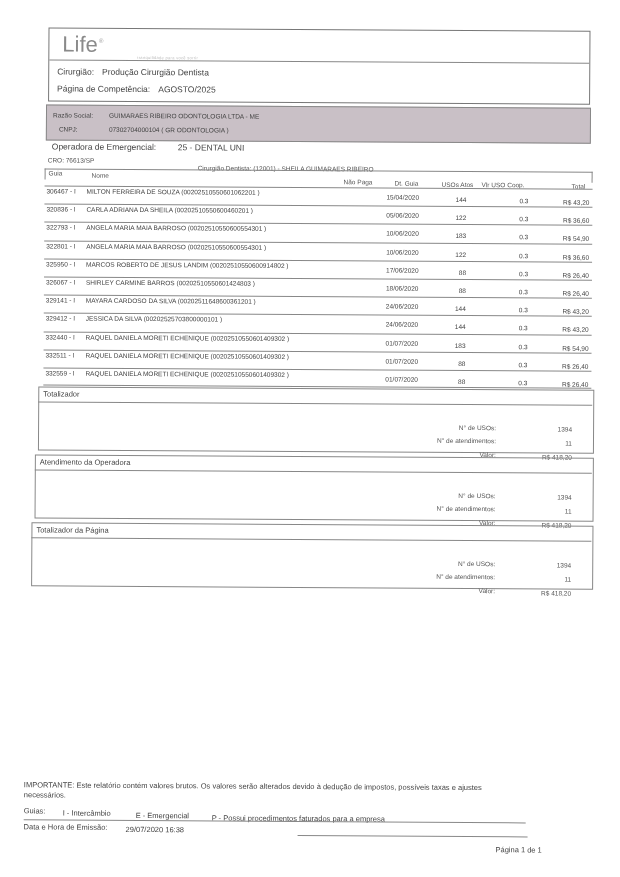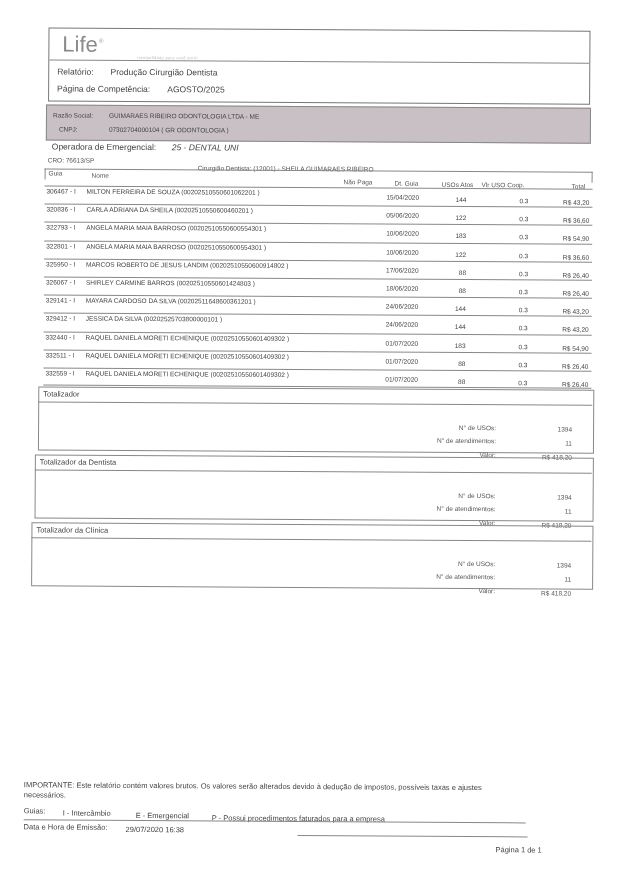--- a/index.html
+++ b/index.html
@@ -13,26 +13,26 @@
   }
   .box { position:absolute; border:1px solid #777; background:#fff; }
   .header-box { left:46px; top:29px; width:540px; height:72px; }
   .logo { position:absolute; left:12px; top:5px; height:24px; display:flex; align-items:flex-end; }
   .logo-odonto { font-family:"DejaVu Serif", serif; font-weight:bold; font-size:23px; color:#f0a07e; letter-spacing:-1px; font-style:italic; }
   .logo-life { font-family:"Liberation Sans", sans-serif; font-size:22px; color:#8a8a8a; margin-left:1px; }
   .logo-reg { font-size:6px; color:#999; align-self:flex-start; margin-left:1px; margin-top:4px; }
   .logo-tag { position:absolute; left:88px; top:26px; font-size:4px; color:#bbb; letter-spacing:0.3px; }
   .header-line { position:absolute; left:0; right:0; top:31px; border-top:1px solid #888; }
   .rep-line { position:absolute; left:8px; font-size:8.5px; color:#444; }
-  .rep-line .val { margin-left:17px; }
+  .rep-line .val { margin-left:8px; }
   .company-band { position:absolute; left:44px; top:106px; width:543px; height:34px; background:#c9c0c6; border:1px solid #888; }
   .band-row { position:absolute; left:6px; font-size:6.5px; color:#444; display:flex; }
   .band-row .lbl { width:56px; }
   .operadora { position:absolute; left:50px; top:143px; font-size:8.5px; color:#444; }
-  .operadora .val { position:absolute; left:120px; top:0; white-space:nowrap; font-size:8.5px;font-style:italic; }
+  .operadora .val { position:absolute; left:126px; top:0; white-space:nowrap; font-size:8.5px; }
   .cro { position:absolute; left:46px; top:158px; font-size:6.5px; color:#555; }
   .dentist { position:absolute; left:196px; top:165px; font-size:6.5px; color:#555; }
   .table-box { position:absolute; left:43px; top:170px; width:546px; height:10px; border-left:1px solid #888; border-top:1px solid #888; border-right:1px solid #888;}
   .th { position:absolute; font-size:6.5px; color:#555; }
   .row-line { position:absolute; left:43px; width:548px; border-top:1px solid #888; }
   .cell { position:absolute; font-size:6.5px; color:#444; white-space:nowrap; }
   .num { text-align:right; }
   .tot-title { position:absolute; font-size:7.5px; color:#444; }
   .tot-box { position:absolute; border:1px solid #888; }
   .tot-lbl { position:absolute; font-size:6.5px; color:#555; text-align:right; width:120px; }
@@ -46,21 +46,21 @@
 <div class="page">
 
   <div class="box header-box">
     <div class="logo">
       <span class="logo-life">Life</span>
       <span class="logo-reg">®</span>
     </div>
     <div class="logo-tag">tranquilidade para você sorrir</div>
     <div class="header-line"></div>
     <div class="rep-line" style="top:38px;">
-      <span>Relatório:</span><span class="val">Produção Cirurgião Dentista</span>
+      <span>Cirurgião:</span><span class="val">Produção Cirurgião Dentista</span>
     </div>
     <div class="rep-line" style="top:55px;">
       <span>Página de Competência:</span><span class="val">AGOSTO/2025</span>
     </div>
   </div>
 
   <div class="company-band">
     <div class="band-row" style="top:6px;">
       <span class="lbl">Razão Social:</span>
       <span>GUIMARAES RIBEIRO ODONTOLOGIA LTDA - ME</span>
@@ -174,30 +174,30 @@
       <div class="tot-box" style="left: 38px; top: 403px; width: 554px; height: 0px; border-width: 1px 0px 0px;"></div>
       <div class="tot-title" style="left: 43px; top: 391px;">Totalizador</div>
       <div class="tot-lbl" style="left: 376px; top: 423px;">N° de USOs:</div>
       <div class="tot-val" style="left: 512px; top: 424px;">1394</div>
       <div class="tot-lbl" style="left: 376px; top: 436px;">N° de atendimentos:</div>
       <div class="tot-val" style="left: 512px; top: 438px;">11</div>
       <div class="tot-lbl" style="left: 376px; top: 450px;">Valor:</div>
       <div class="tot-val" style="left: 512px; top: 452px;">R$ 418,20</div>
       <div class="tot-box" style="left: 35px; top: 456px; width: 557px; height: 62px;"></div>
       <div class="tot-box" style="left: 35px; top: 471px; width: 557px; height: 0px; border-width: 1px 0px 0px;"></div>
-      <div class="tot-title" style="left: 40px; top: 459px;">Totalizador da Dentista</div>
+      <div class="tot-title" style="left: 40px; top: 459px;">Atendimento da Operadora</div>
       <div class="tot-lbl" style="left: 376px; top: 491px;">N° de USOs:</div>
       <div class="tot-val" style="left: 512px; top: 492px;">1394</div>
       <div class="tot-lbl" style="left: 376px; top: 504px;">N° de atendimentos:</div>
       <div class="tot-val" style="left: 512px; top: 506px;">11</div>
       <div class="tot-lbl" style="left: 376px; top: 518px;">Valor:</div>
       <div class="tot-val" style="left: 512px; top: 520px;">R$ 418,20</div>
       <div class="tot-box" style="left: 32px; top: 524px; width: 560px; height: 62px;"></div>
       <div class="tot-box" style="left: 32px; top: 539px; width: 560px; height: 0px; border-width: 1px 0px 0px;"></div>
-      <div class="tot-title" style="left: 37px; top: 527px;">Totalizador da Clínica</div>
+      <div class="tot-title" style="left: 37px; top: 527px;">Totalizador da Página</div>
       <div class="tot-lbl" style="left: 376px; top: 559px;">N° de USOs:</div>
       <div class="tot-val" style="left: 512px; top: 560px;">1394</div>
       <div class="tot-lbl" style="left: 376px; top: 572px;">N° de atendimentos:</div>
       <div class="tot-val" style="left: 512px; top: 574px;">11</div>
       <div class="tot-lbl" style="left: 376px; top: 586px;">Valor:</div>
       <div class="tot-val" style="left: 512px; top: 588px;">R$ 418,20</div>
     </div>
 
   <div class="foot" style="left:26px; top:782px;">IMPORTANTE: Este relatório contém valores brutos. Os valores serão alterados devido à dedução de impostos, possíveis taxas e ajustes</div>
   <div class="foot" style="left:26px; top:792px;">necessários.</div>

